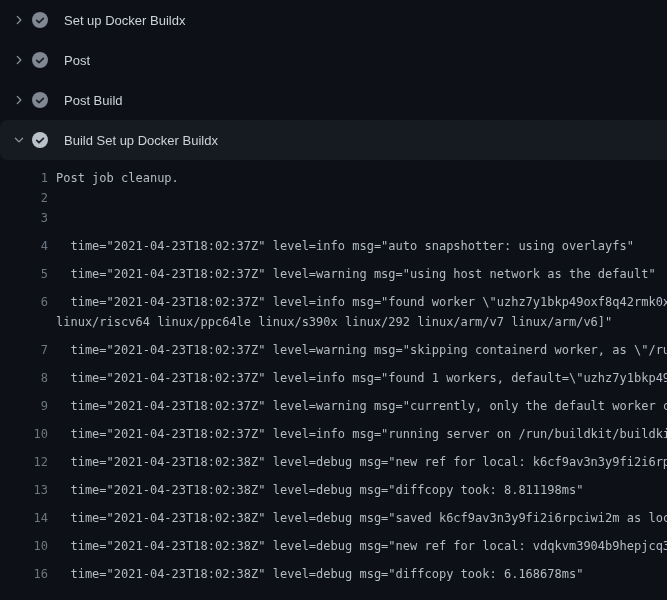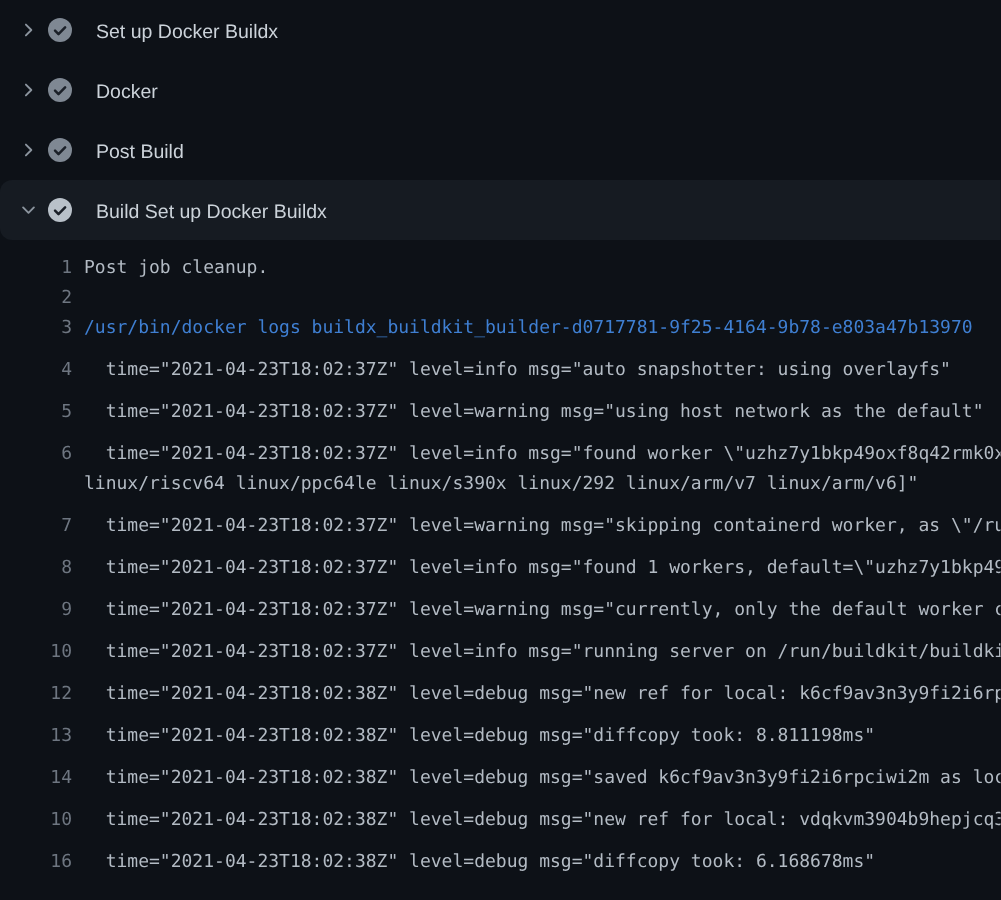--- a/index.html
+++ b/index.html
@@ -71,21 +71,21 @@
       <svg width="12" height="12" viewBox="0 0 16 16" aria-hidden="true">
         <path d="M5.7 3.2 10.5 8 5.7 12.8" fill="none" stroke="currentColor" stroke-width="1.7" stroke-linecap="round" stroke-linejoin="round"></path>
       </svg>
     </span>
     <span class="check">
       <svg width="16" height="16" viewBox="0 0 16 16" aria-hidden="true">
         <circle cx="8" cy="8" r="8"></circle>
         <path class="mark" d="M4.7 8.4 7 10.7 11.4 6.3"></path>
       </svg>
     </span>
-    <span class="label">Docker</span>
+    <span class="label">Post</span>
   </div>
 
   <div class="step collapsed">
     <span class="chev">
       <svg width="12" height="12" viewBox="0 0 16 16" aria-hidden="true">
         <path d="M5.7 3.2 10.5 8 5.7 12.8" fill="none" stroke="currentColor" stroke-width="1.7" stroke-linecap="round" stroke-linejoin="round"></path>
       </svg>
     </span>
     <span class="check">
       <svg width="16" height="16" viewBox="0 0 16 16" aria-hidden="true">
@@ -118,23 +118,20 @@
       <div class="row"><span class="txt">Post job cleanup.</span></div>
     </div>
   </div>
 
   <div class="line group">
     <span class="num">2</span>
   </div>
 
   <div class="line command">
     <span class="num">3</span>
-    <div class="content">
-      <div class="row"><span class="txt">/usr/bin/docker logs buildx_buildkit_builder-d0717781-9f25-4164-9b78-e803a47b13970</span></div>
-    </div>
   </div>
 
   <div class="line log">
     <span class="num">4</span>
     <div class="content">
       <div class="row"><span class="txt">  time="2021-04-23T18:02:37Z" level=info msg="auto snapshotter: using overlayfs"</span></div>
     </div>
   </div>
 
   <div class="line log">

